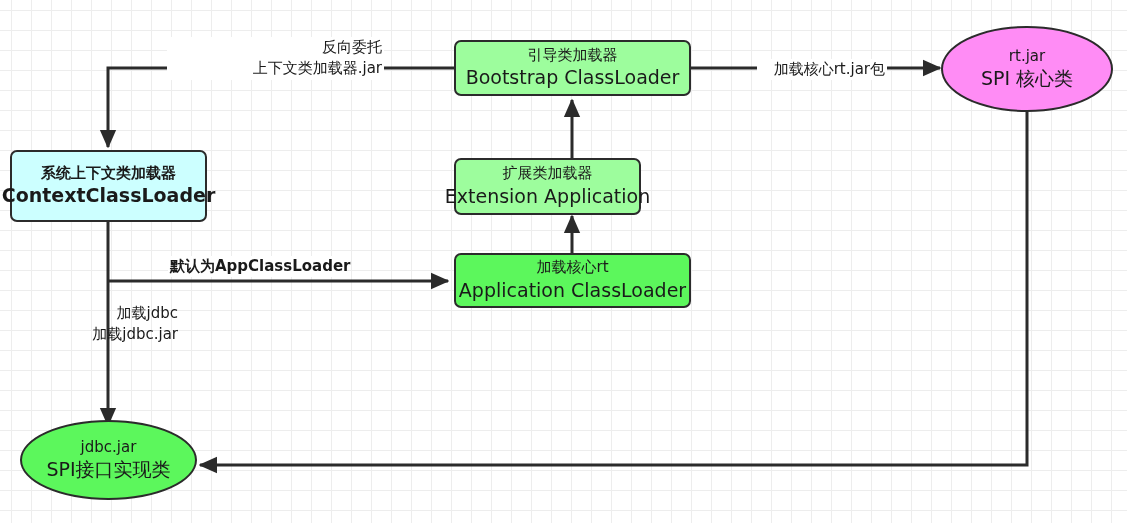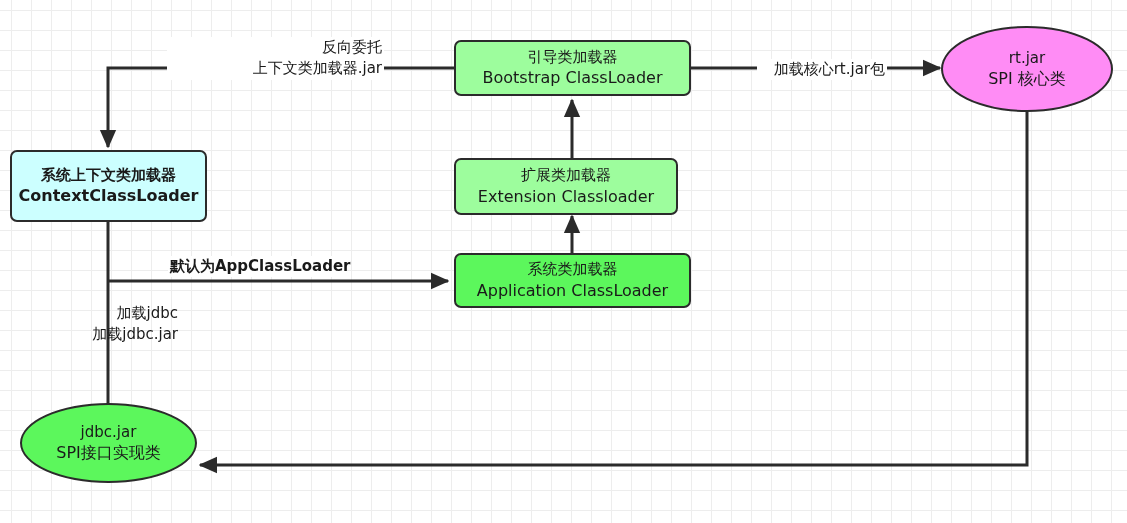--- a/index.html
+++ b/index.html
@@ -42,21 +42,21 @@
   }
   .box {
     border: 2px solid #2b2b2b;
     border-radius: 7px;
   }
   .ellipse {
     border: 2px solid #2b2b2b;
     border-radius: 50%;
   }
   .node .l1 { font-size: 15px; }
-  .node .l2 { font-size: 16px; }
+  .node .l2 { font-size: 19px; }
 
   .edge-label {
     position: absolute;
     color: #1a1a1a;
     font-size: 15px;
     line-height: 1.42;
     text-align: right;
     white-space: nowrap;
     background: #ffffff;
     padding: 0 2px;
@@ -87,41 +87,41 @@
     <path d="M 108 281 L 448 281" fill="none" stroke="#2b2b2b" stroke-width="3" marker-end="url(#arrow)"></path>
 
     <path d="M 1027 112 L 1027 465 L 200 465" fill="none" stroke="#2b2b2b" stroke-width="3" marker-end="url(#arrow)"></path>
   </svg>
 
   <div class="node box" style="left:454px; top:40px; width:237px; height:56px; background:#9dfd9d;">
     <span class="l1">引导类加载器</span>
     <span class="l2">Bootstrap ClassLoader</span>
   </div>
 
-  <div class="node box" style="left:454px; top:158px; width:224px; height:57px; background:#9dfd9d;align-items:center;">
+  <div class="node box" style="left:454px; top:158px; width:187px; height:57px; background:#9dfd9d;align-items:center;">
     <span class="l1">扩展类加载器</span>
-    <span class="l2">Extension Classloader</span>
+    <span class="l2">Extension Application</span>
   </div>
 
   <div class="node box" style="left:454px; top:253px; width:237px; height:55px; background:#5cf75c;">
-    <span class="l1">系统类加载器</span>
+    <span class="l1">加载核心rt</span>
     <span class="l2">Application ClassLoader</span>
   </div>
 
   <div class="node box" style="left:10px; top:150px; width:197px; height:72px; background:#ccffff;font-weight:bold;">
     <span class="l1">系统上下文类加载器</span>
     <span class="l2">ContextClassLoader</span>
   </div>
 
   <div class="node ellipse" style="left:941px; top:26px; width:172px; height:86px; background:#ff8cf5;">
     <span class="l1">rt.jar</span>
     <span class="l2">SPI 核心类</span>
   </div>
 
-  <div class="node ellipse" style="left:20px; top:403px; width:177px; height:80px; background:#5cf75c;">
+  <div class="node ellipse" style="left:20px; top:420px; width:177px; height:80px; background:#5cf75c;">
     <span class="l1">jdbc.jar</span>
     <span class="l2">SPI接口实现类</span>
   </div>
 
   <div class="edge-label" style="left:167px; top:37px; width:213px;">
     <div>反向委托</div>
     <div>上下文类加载器.jar</div>
   </div>
 
   <div class="edge-label" style="left:757px; top:59px; width:126px;">

